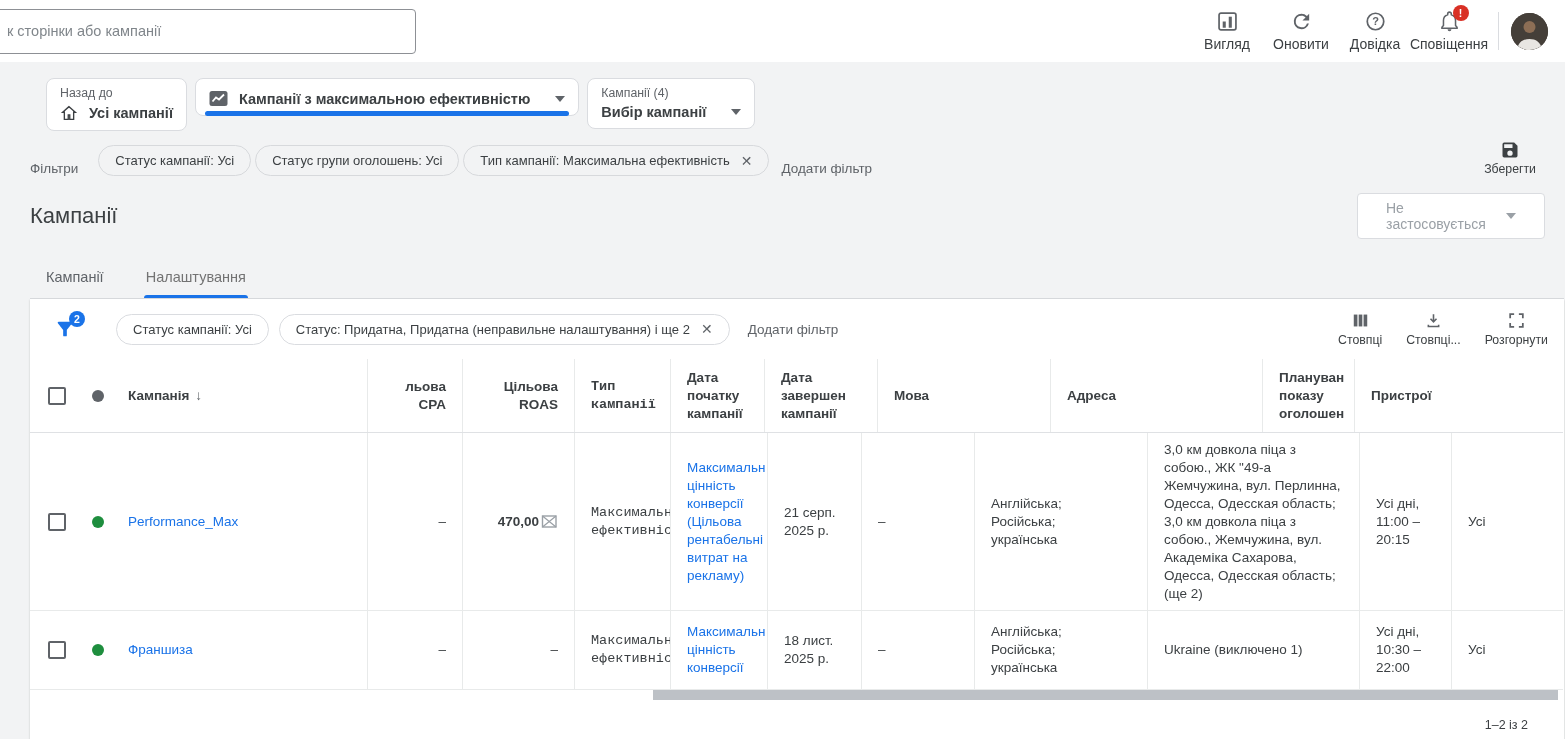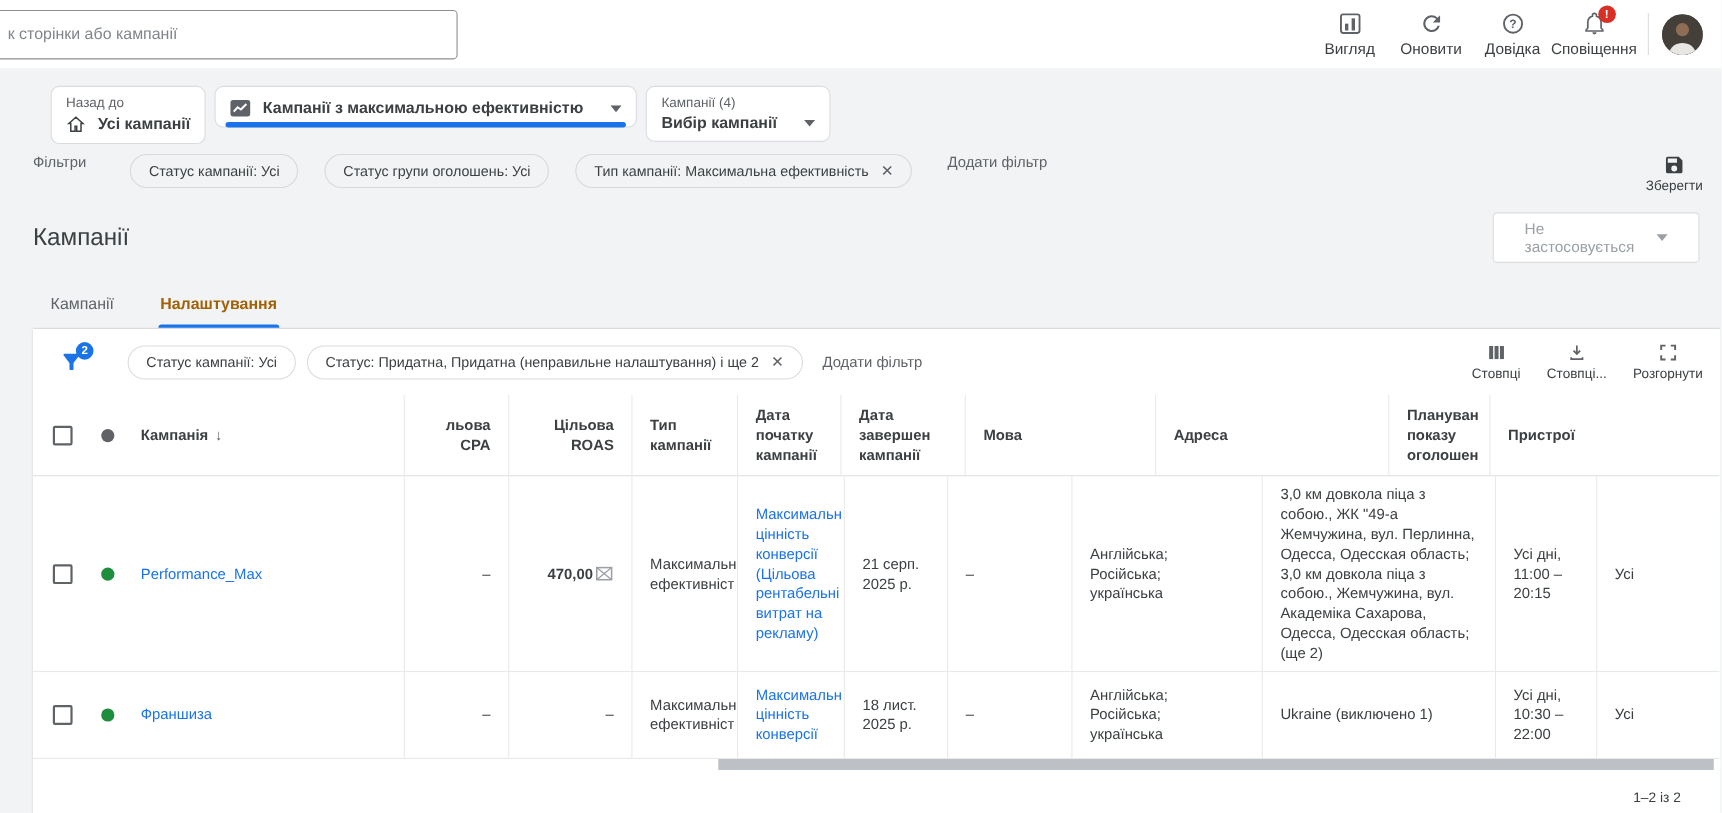--- a/index.html
+++ b/index.html
@@ -28,41 +28,41 @@
             position:relative; cursor:pointer; }
   .nb-label { font-size:12.3px; color:#5f6368; white-space:nowrap; }
   .nb-value { display:flex; align-items:center; gap:11px; margin-top:4px; font-size:14.5px; font-weight:bold;
               color:#3c4043; white-space:nowrap; }
   .blue-underline { position:absolute; left:9px; right:9px; bottom:-1px; height:5px; background:#1a73e8; border-radius:3px; }
   .caret { width:0; height:0; border-left:5px solid transparent; border-right:5px solid transparent;
            border-top:6px solid #5f6368; display:inline-block; }
   .nb-caret { margin-left:14px; }
 
   
-  .filtersrow { display:flex; align-items:flex-start; padding:9px 17px 0 30px; gap:24px; }
+  .filtersrow { display:flex; align-items:flex-end; padding:9px 29px 0 30px; gap:4px; }
   .f-label { font-size:13.5px; color:#5f6368; margin-right:16px; }
   .chip { height:31px; border:1px solid #d7d9dc; border-radius:16px; display:inline-flex; align-items:center;
           padding:0 16px; font-size:13px; color:#3c4043; white-space:nowrap; cursor:pointer; }
   .chip .x { margin-left:11px; color:#5f6368; font-size:14px; cursor:pointer; }
   .add-filter { font-size:13.5px; color:#5f6368; margin-left:8px; cursor:pointer; white-space:nowrap; }
   .save-block { margin-left:auto; display:flex; flex-direction:column; align-items:center; gap:2px;
                 font-size:12.3px; color:#3c4043; cursor:pointer; }
 
   
   .headrow { display:flex; align-items:center; padding:16px 20px 0 30px; height:64px; }
   .page-title { font-size:22px; font-weight:normal; color:#3c4043; }
   .apply-dd { margin-left:auto; width:188px; height:46px; background:#fff; border:1px solid #dadce0;
               border-radius:4px; display:flex; align-items:center; padding:0 28px; font-size:14px;
               color:#9aa0a6; cursor:pointer; }
   .apply-dd .caret { margin-left:auto; border-top-color:#9aa0a6; }
 
   
   .tabs { margin:0 1px 0 30px; padding:19px 0 0 14px; border-bottom:1px solid #d9dbde; display:flex; gap:38px; }
   .tab { font-size:14.5px; color:#5f6368; padding:10px 2px 13px 2px; cursor:pointer; position:relative; }
-  .tab.active { color:#a16207;font-weight:bold; }
+  .tab.active { color:#737373; }
   .tab.active::after { content:""; position:absolute; left:0; right:0; bottom:0; height:3px; background:#1a73e8;
                        border-radius:3px 3px 0 0; }
 
   
   .card { margin:0 1px 0 30px; background:#fff; box-shadow:0 1px 2px rgba(60,64,67,.25); }
   .toolbar { height:60px; display:flex; align-items:center; padding:0 16px 0 24px; gap:10px; }
   .funnel-wrap { position:relative; margin-right:30px; cursor:pointer; }
   .funnel-badge { position:absolute; top:-7px; right:-9px; width:16px; height:16px; border-radius:50%;
                   background:#1a73e8; color:#fff; font-size:10.5px; font-weight:bold;
                   display:flex; align-items:center; justify-content:center; }
@@ -74,21 +74,21 @@
   
   .tbl { width:1533px; }
   .trow { display:flex; border-bottom:1px solid #e8eaea; }
   .trow.thead { border-bottom:1px solid #dfe1e4; }
   .tcell { border-right:1px solid #e8eaea; padding:10px 16px; display:flex; align-items:center;
            font-size:13.5px; line-height:18px; color:#3c4043; overflow:hidden; }
   .tcell:last-child { border-right:none; }
   .pre { white-space:pre-line; }
   .num { justify-content:flex-end; text-align:right; }
   .hdr { font-weight:bold; }
-  .c0 { width:338px; } .c1 { width:95px; } .c2 { width:112px; } .c3 { width:96px; } .c4 { width:97px; }
+  .c0 { width:338px; } .c1 { width:95px; } .c2 { width:112px; } .c3 { width:96px;font-family:Liberation Mono, monospace; } .c4 { width:97px; }
   .c5 { width:94px; } .c6 { width:113px; } .c7 { width:173px; } .c8 { width:212px; } .c9 { width:92px; }
   .c10 { width:111px; }
   .thead .tcell { height:73px; }
   .r1 .tcell { height:177px; }
   .r2 .tcell { height:78px; }
   .selcell { padding-left:18px; }
   .checkbox { width:18px; height:18px; border:2px solid #5f6368; border-radius:2px; background:#fff;
               flex:0 0 auto; cursor:pointer; }
   .dot { width:12px; height:12px; border-radius:50%; flex:0 0 auto; margin-left:26px; }
   .dot.gray { background:#5f6368; }

